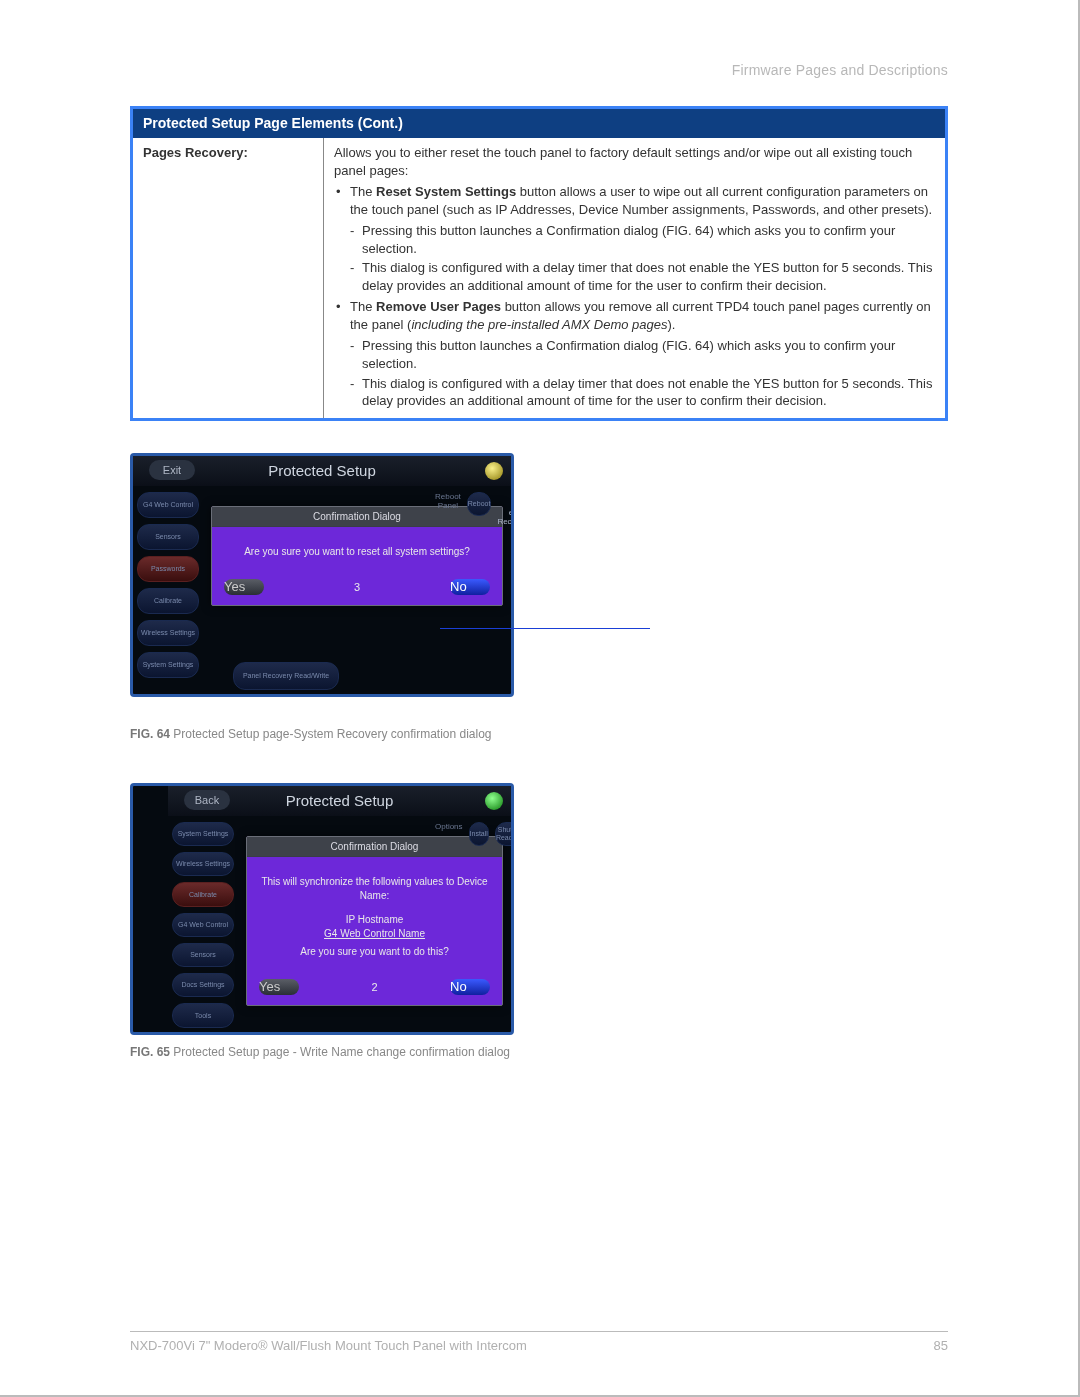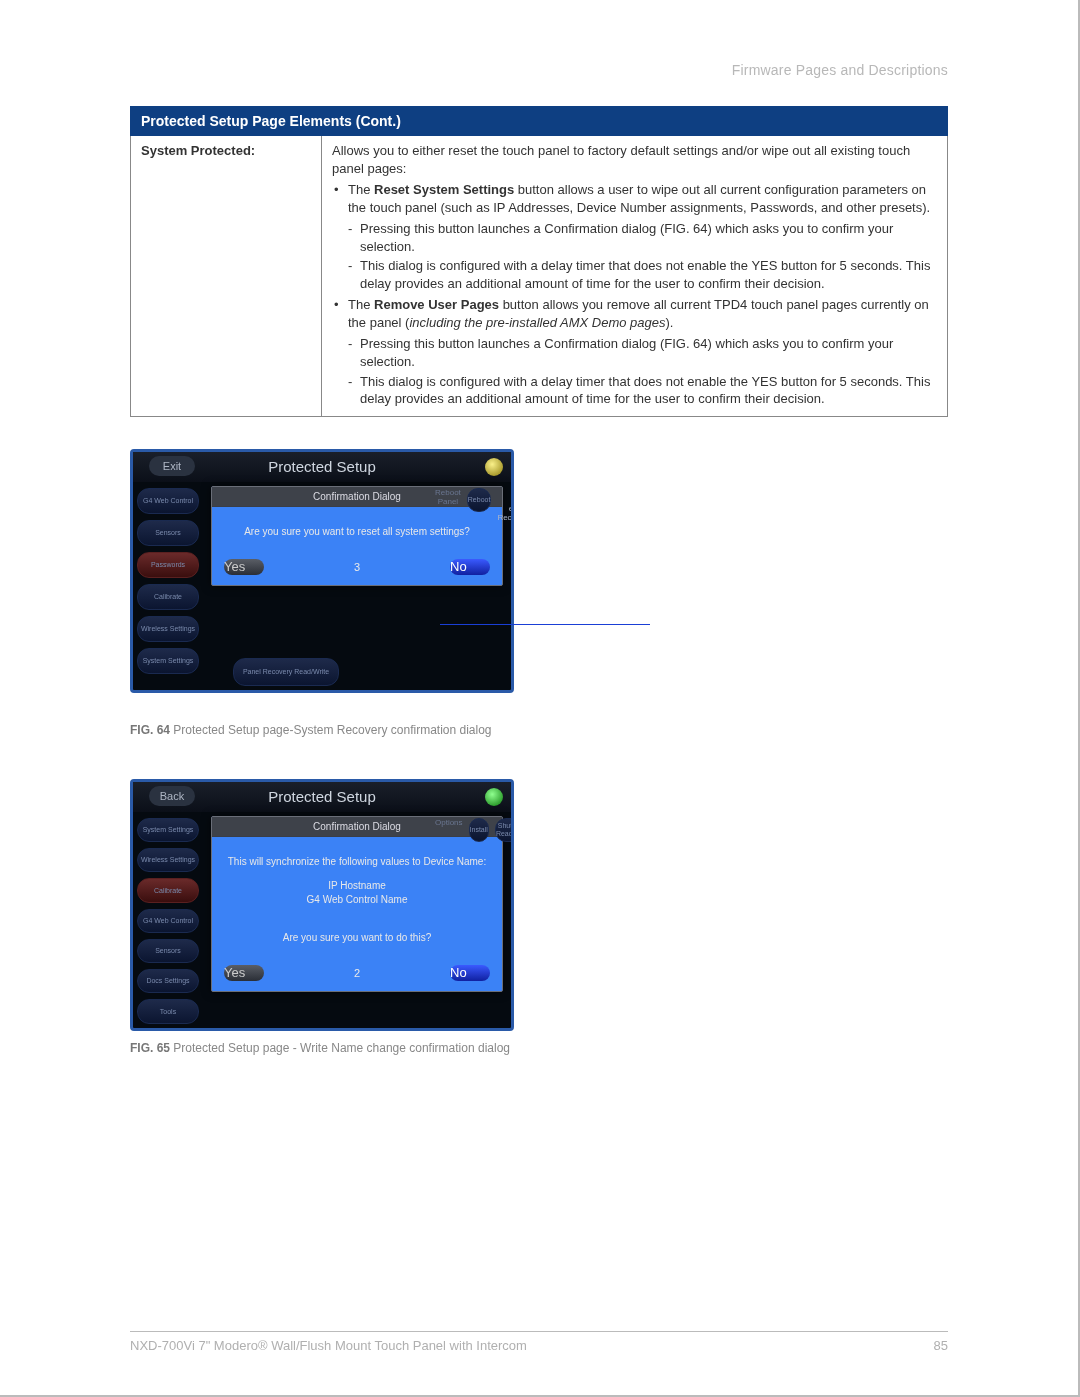--- a/index.html
+++ b/index.html
@@ -25,21 +25,21 @@
     font-size: 14px;
     margin-bottom: 28px;
     letter-spacing: 0.2px;
     margin-top: 6px;
   }
 
   
   table.setup {
     width: 100%;
     border-collapse: collapse;
-    border: 1px solid #3b82f6;
+    border: 3px solid #3b82f6;
   }
   table.setup th {
     background: #0e3f82;
     color: #fff;
     text-align: left;
     font-weight: bold;
     font-size: 14px;
     padding: 6px 10px;
     border: 1px solid #0e3f82;
   }
@@ -168,22 +168,22 @@
     justify-content: center;
     padding: 0 2px;
   }
   .side-btn.red { background: linear-gradient(#6a2a2a, #3a0e0e); border-color: #5a2020; }
   .center-col {
     flex: 1;
     position: relative;
   }
   .dialog {
     position: absolute;
-    left: 8px; right: 8px; top: 4px;
-    background: #3b82f6;
+    left: 8px; right: 8px; top: 20px;
+    background: #6d28d9;
     border: 1px solid #6a6e78;
     border-radius: 2px;
     color: #e8e8e8;
     font-size: 10px;
     text-align: center;
     box-shadow: 0 0 10px rgba(0,0,0,0.6);
   }
   .dialog .d-title {
     padding: 4px 0;
     font-size: 10px;
@@ -259,21 +259,21 @@
 <div class="page">
 
   <div class="header-right">Firmware Pages and Descriptions</div>
 
   <table class="setup">
     <tbody>
         <tr>
       <th colspan="2">Protected Setup Page Elements  (Cont.)</th>
     </tr>
     <tr>
-      <td class="label">System Protected:</td>
+      <td class="label">Pages Recovery:</td>
       <td>
         <div>Allows you to either reset the touch panel to factory default settings and/or wipe out all existing touch panel pages:</div>
 
         <div class="bullet">
           <span>The </span><span class="bold">Reset System Settings</span><span> button allows a user to wipe out all current configuration parameters on the touch panel (such as IP Addresses, Device Number assignments, Passwords, and other presets).</span>
         </div>
         <div class="sub">Pressing this button launches a Confirmation dialog (FIG. 64) which asks you to confirm your selection.</div>
         <div class="sub">This dialog is configured with a delay timer that does not enable the YES button for 5 seconds. This delay provides an additional amount of time for the user to confirm their decision.</div>
 
         <div class="bullet">
@@ -325,21 +325,21 @@
     </div>
 
     <div class="annotation-line" style="left:310px; top:175px; width:210px;"></div>
 
     <div class="fig-caption" style="position:absolute; left:0; top:264px;">
       <span class="fignum">FIG. 64</span><span>  Protected Setup page-System Recovery confirmation dialog</span>
     </div>
   </div>
 
   <div class="figure-wrap" style="margin-top:50px;">
-    <div class="shot" style="height:252px;">
+    <div class="shot" style="height:252px;padding-left:35px;">
       <div class="shot-titlebar">
         <div class="left-btn">Back</div>
         <span>Protected Setup</span>
         <div class="dot green"></div>
       </div>
       <div class="shot-body" style="height:218px;">
         <div class="side-col">
           <div class="side-btn">System Settings</div>
           <div class="side-btn">Wireless Settings</div>
           <div class="side-btn red">Calibrate</div>
@@ -347,21 +347,21 @@
           <div class="side-btn">Sensors</div>
           <div class="side-btn">Docs Settings</div>
           <div class="side-btn">Tools</div>
         </div>
         <div class="center-col">
           <div class="dialog">
             <div class="d-title">Confirmation Dialog</div>
             <div class="d-body">
               <div style="margin-bottom:10px;">This will synchronize the following values to Device Name:</div>
               <div>IP Hostname</div>
-              <div style="margin-bottom:24px;">G4 Web Control Name</div>
+              <div style="margin-bottom:4px;text-decoration:underline;">G4 Web Control Name</div>
               <div>Are you sure you want to do this?</div>
             </div>
             <div class="d-btns">
               <div class="pill yes">Yes</div>
               <div class="countdown">2</div>
               <div class="pill no">No</div>
             </div>
           </div>
         </div>
         <div class="right-overlay">

